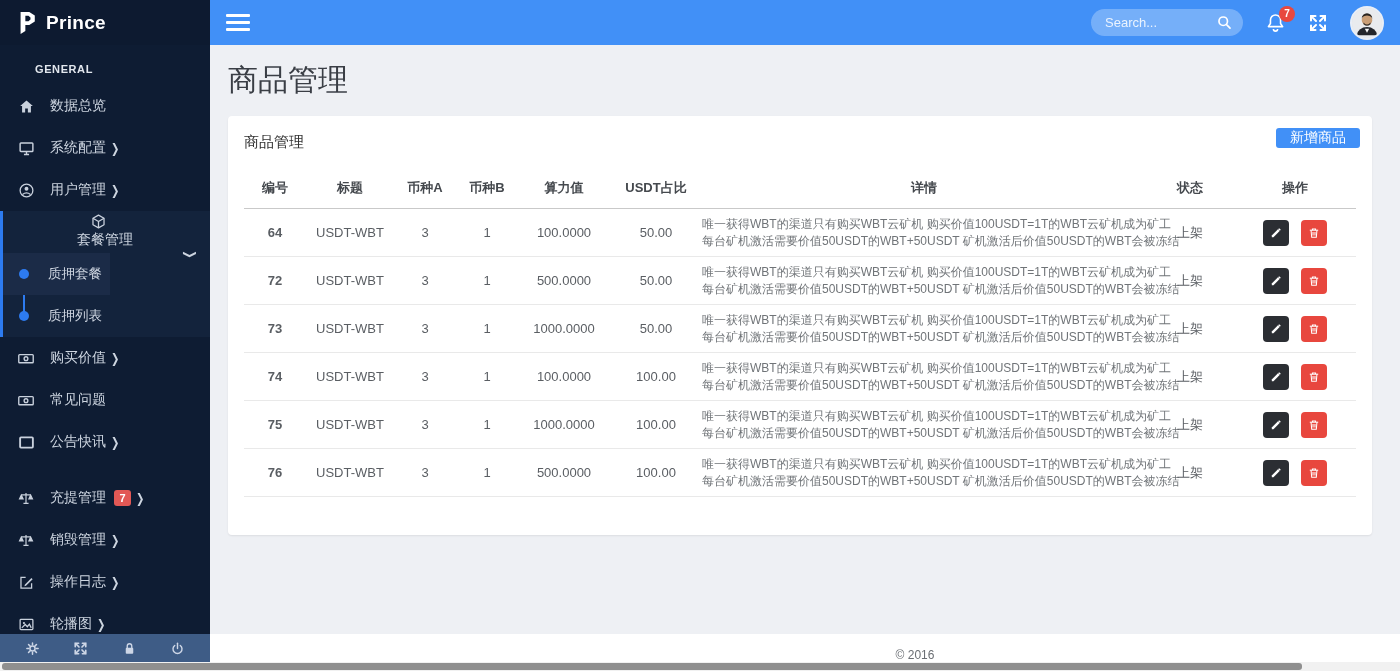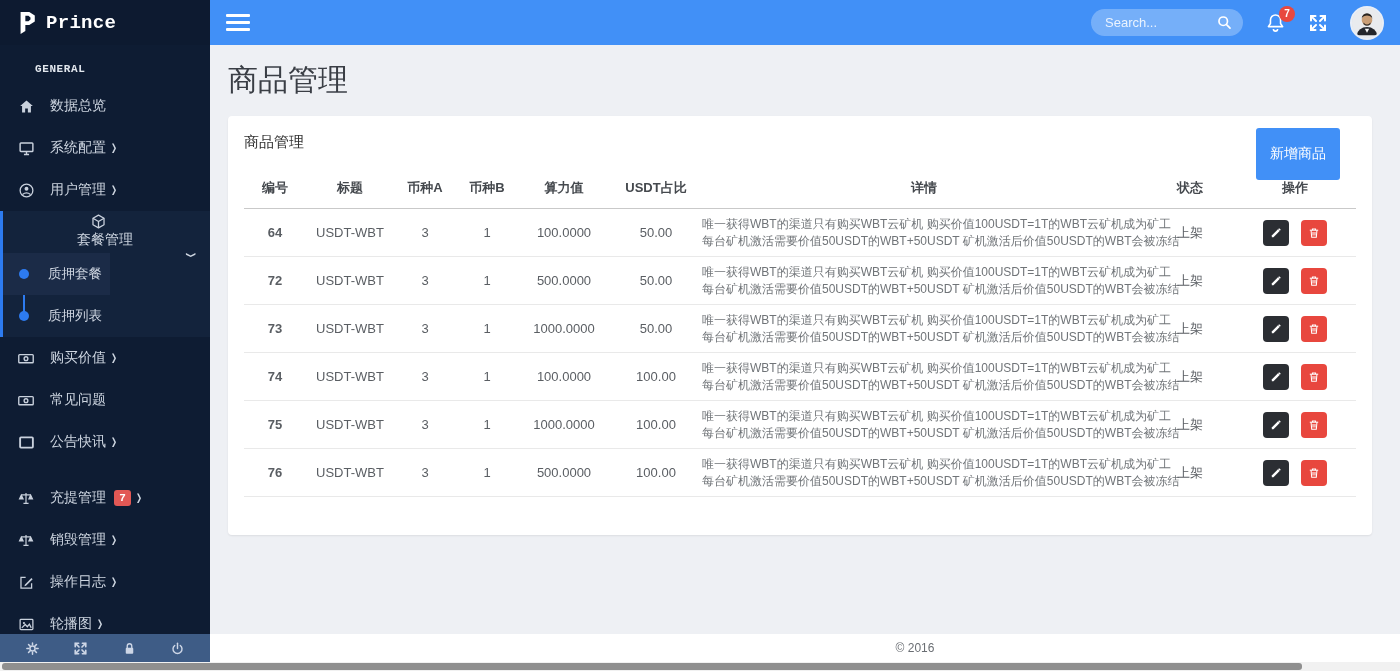--- a/index.html
+++ b/index.html
@@ -43,47 +43,47 @@
   .bell-wrap { position:relative; color:#fff; display:flex; cursor:pointer; }
   .bell-badge { position:absolute; top:-6px; right:-9px; background:#e8483f; color:#fff; font-size:10px; font-weight:bold; width:16px; height:16px; border-radius:50%; text-align:center; line-height:16px; }
   .expand-top { color:#fff; display:flex; cursor:pointer; }
   .avatar { width:34px; height:34px; border-radius:50%; border:2px solid #e8eef7; overflow:hidden; background:#dfe3e8; cursor:pointer; flex:none; }
 
   
   .main { position:absolute; left:210px; top:45px; width:1190px; height:589px; background:#eef0f4; overflow:hidden; }
   .page-title { font-size:30px; color:#3a3e45; margin:15px 0 15px 18px; font-weight:400; }
   .card { margin:0 28px 0 18px; background:#fff; border-radius:4px; box-shadow:0 1px 2px rgba(0,0,0,.08); position:relative; padding-bottom:38px; }
   .card-header { padding:17px 16px 14px 16px; font-size:15px; color:#333; }
-  .add-btn { position:absolute; top:12px; right:32px; background:#4190f7; color:#fff; border:none; font-family:inherit; font-size:14px; padding:17px 14px; border-radius:3px; cursor:pointer;text-align:right; }
+  .add-btn { position:absolute; top:12px; right:12px; background:#4190f7; color:#fff; border:none; font-family:inherit; font-size:14px; padding:1px 14px; border-radius:3px; cursor:pointer;text-align:right; }
 
   table.grid { width:calc(100% - 32px); margin:4px 16px 0 16px; border-collapse:collapse; table-layout:fixed; }
   table.grid th { font-size:13px; color:#45494e; font-weight:bold; padding:9px 0 11px 0; border-bottom:1px solid #c9c9c9; text-align:center; }
   table.grid td { font-size:13px; color:#5a5e63; padding:6px 0; height:48px; border-bottom:1px solid #e9e9e9; text-align:center; }
   th.c-id, td.c-id { text-align:left; padding-left:10px;font-weight:bold; }
   td.c-id { font-size:15px; color:#666; }
   th.c-status, td.c-status { text-align:left; padding-left:16px; }
   th.c-ops { text-align:left; padding-left:38px; }
   td.c-ops { text-align:left; padding-left:52px; }
   .detail-line { font-size:12px; color:#707478; line-height:17px; white-space:nowrap; }
   .op-btn { width:26px; height:26px; border:none; border-radius:4px; display:inline-flex; align-items:center; justify-content:center; cursor:pointer; color:#fff; vertical-align:middle; }
   .op-edit { background:#2b2e33; margin-right:12px; }
   .op-del { background:#e8473e; }
 
-  .footer { position:absolute; left:210px; top:634px; width:1190px; height:28px; background:#fff; display:flex; align-items:center; justify-content:center; }
+  .footer { position:absolute; left:210px; top:634px; width:1190px; height:28px; background:#fff; display:flex; align-items:flex-end; justify-content:center; }
   .footer span { font-size:12px; color:#6a6e73; transform:translateX(110px); }
 
   .hscroll { position:absolute; left:0; top:662px; width:1400px; height:9px; background:#f1f1f1; }
   .hscroll .thumb { position:absolute; left:2px; top:1px; width:1300px; height:7px; background:#8f8f8f; border-radius:3px; }
 
   svg { display:block; }
 </style>
 </head>
 <body>
 
-<div class="sidebar" style="background: rgb(14, 28, 51); font-family: Liberation Mono, monospace;">
+<div class="sidebar" style="background: rgb(14, 28, 51);">
   <div class="logo-row">
     <span>
       <svg width="22" height="26" viewBox="0 0 24 28">
         <path fill="#fff" fill-rule="evenodd" d="M5 2 H14.5 L20.5 5.8 V12.4 L14.5 16.2 H10.2 V22.6 L5 26 Z
              M10.2 6.2 H13.6 L15.8 8 V10.2 L13.6 12 H10.2 Z"></path>
       </svg>
     </span>
     <span class="brand-name">Prince</span>
   </div>
   <div class="section-label">GENERAL</div>

